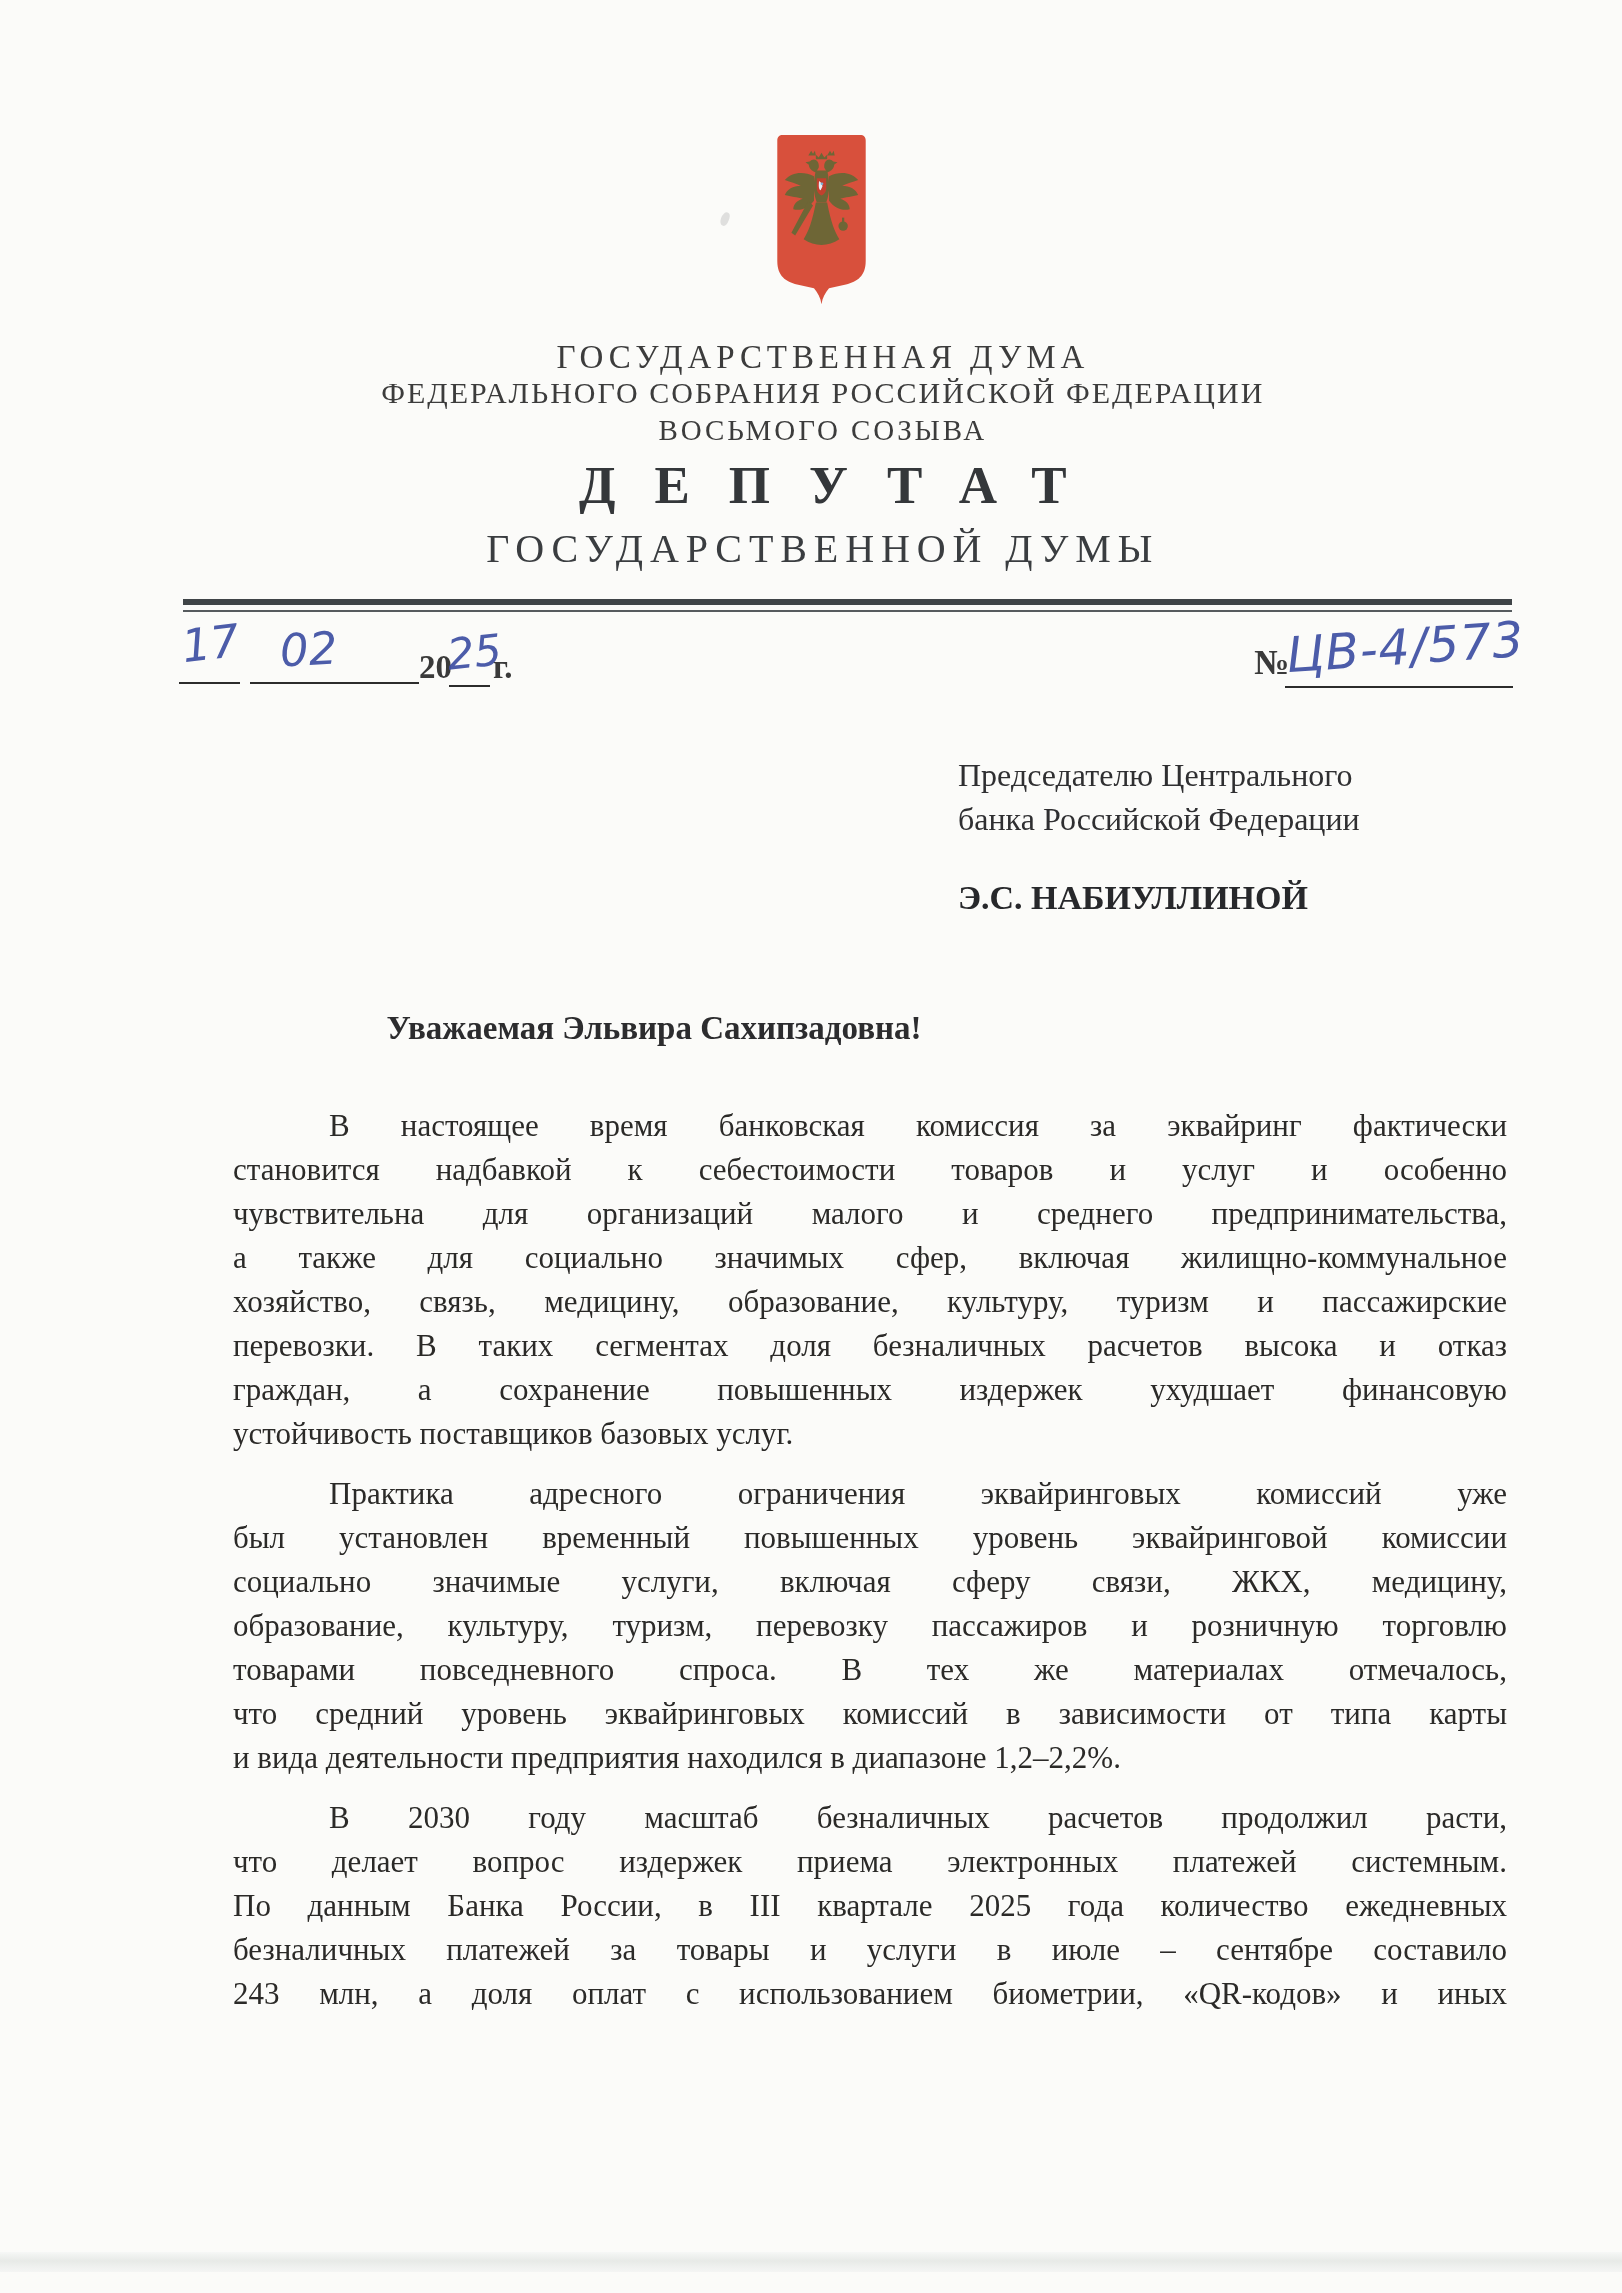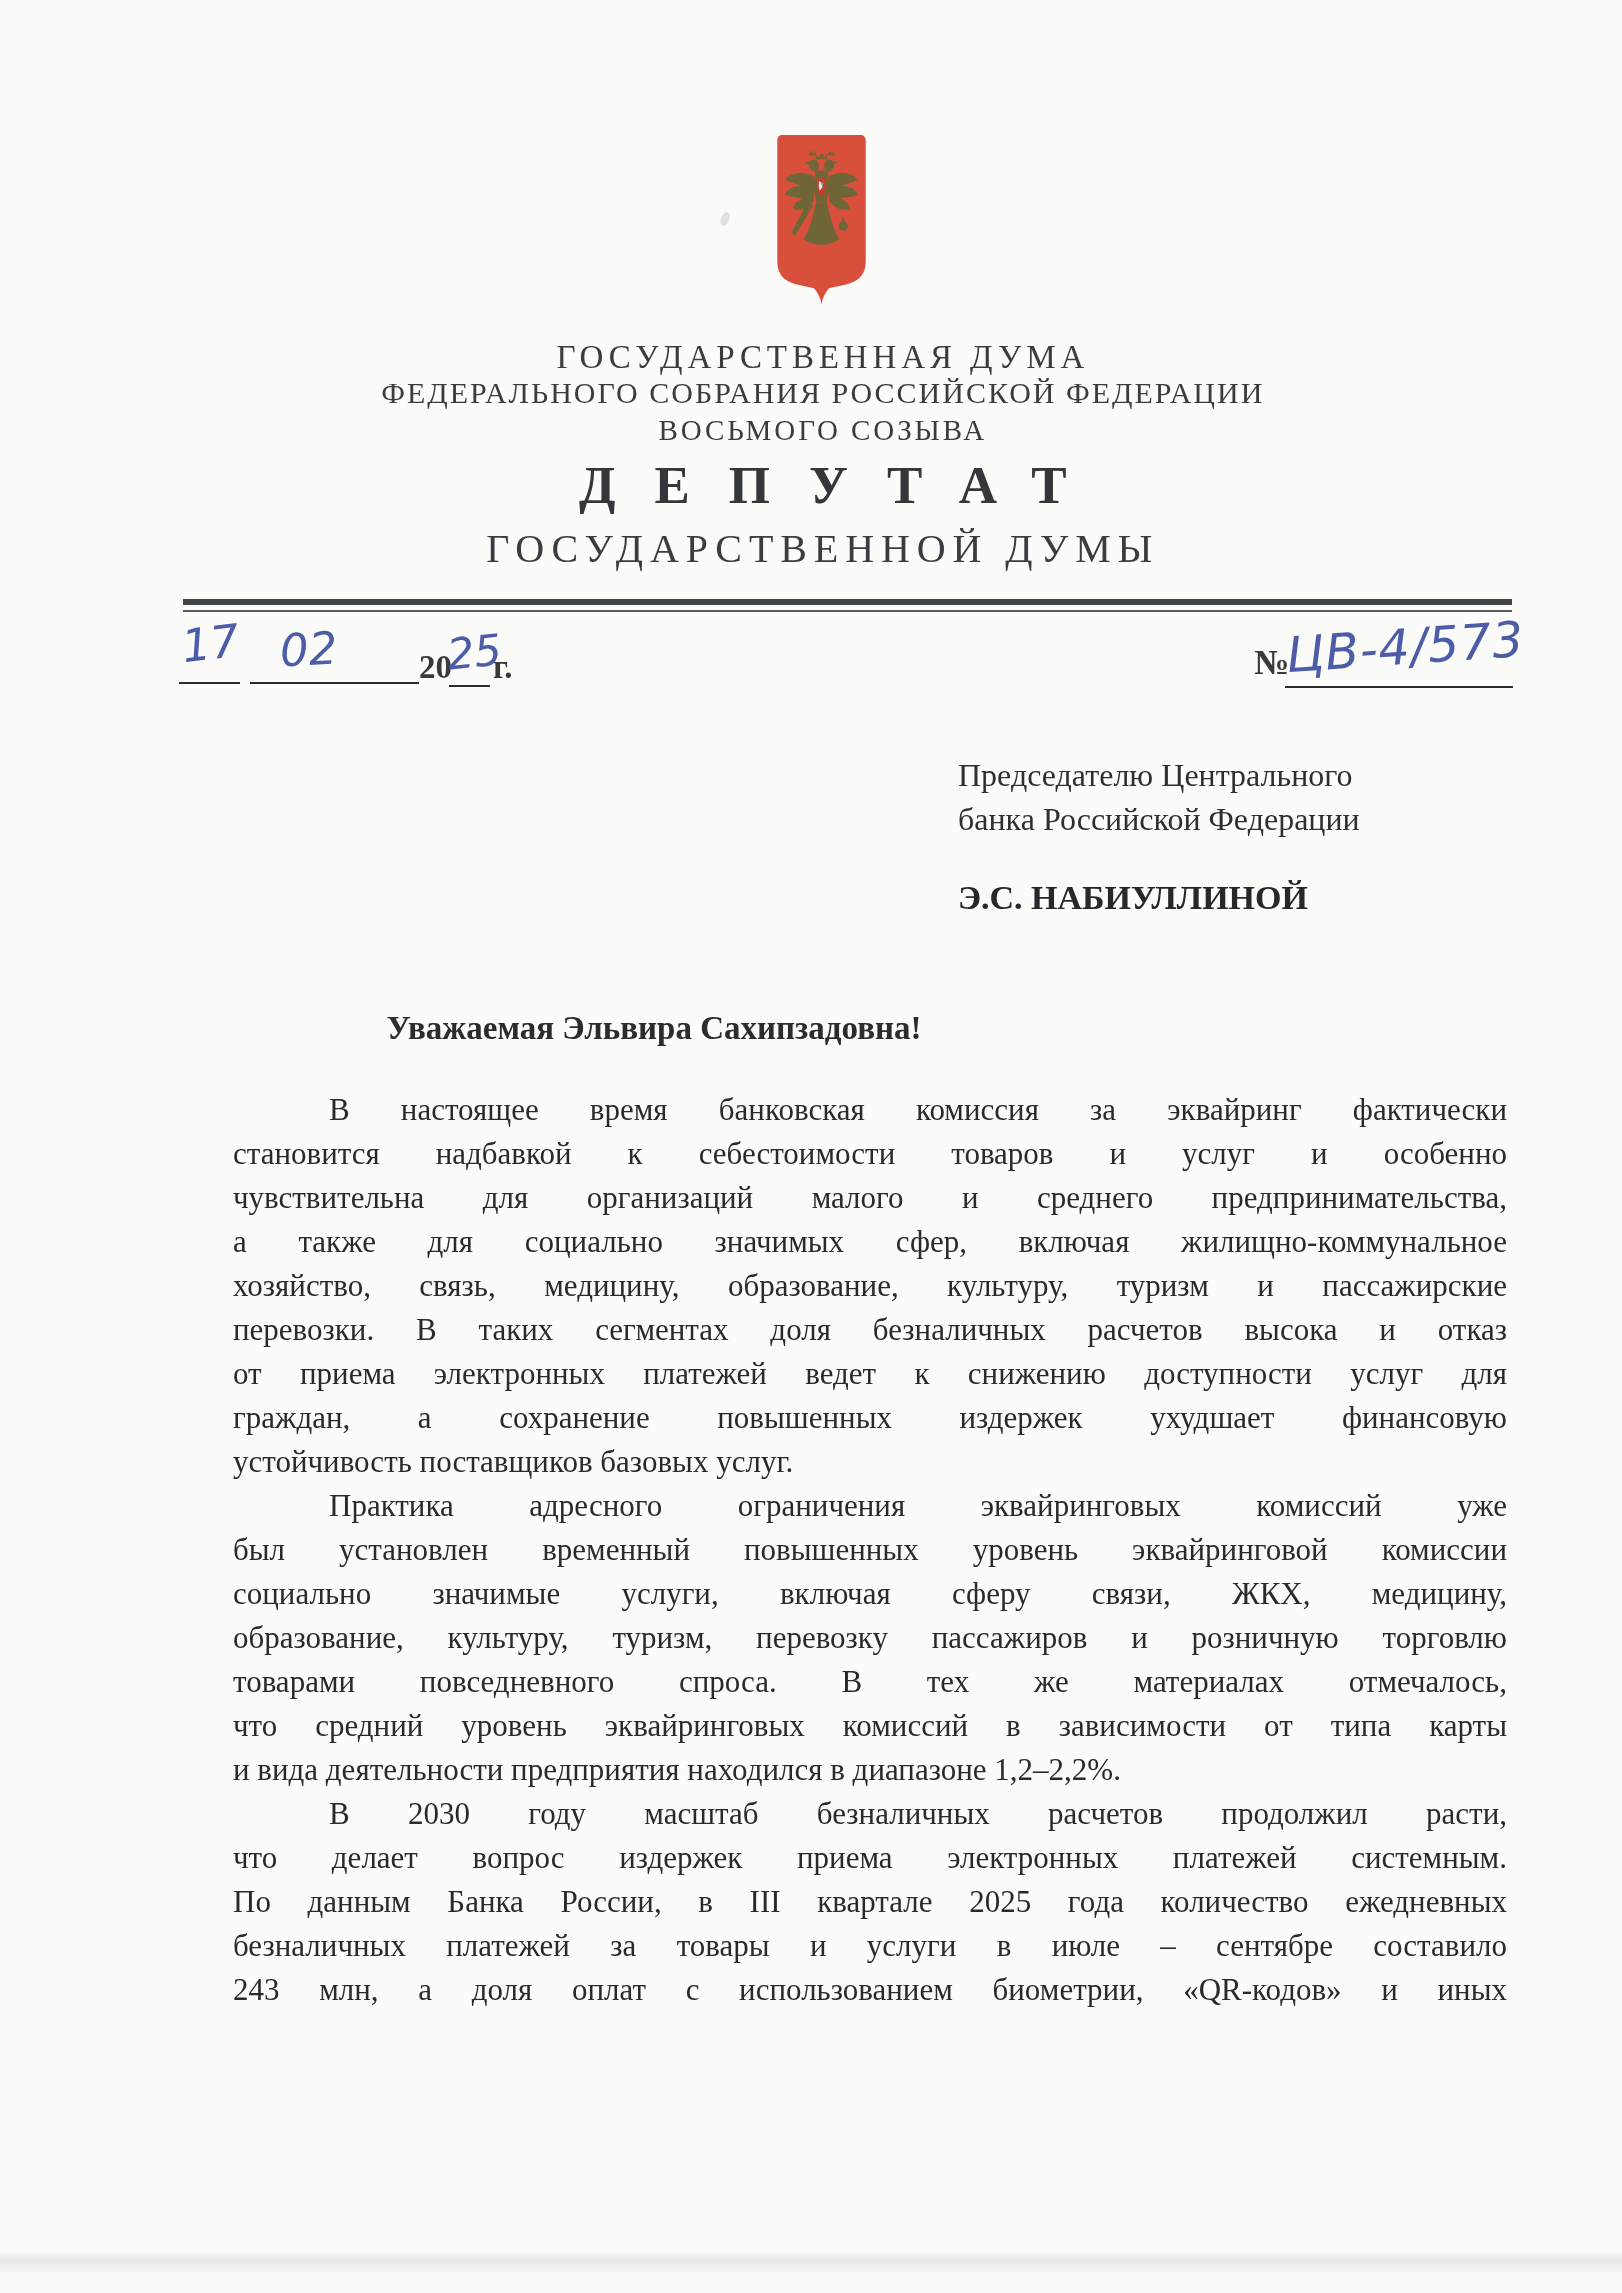--- a/index.html
+++ b/index.html
@@ -29,21 +29,21 @@
   .printed{color:#3a3a3a;font-weight:bold;}
   
   .addressee{left:958px; top:753px; width:549px; font-size:32px; line-height:44px; color:#2f2f31;}
   .addressee-name{left:958px; top:881px; font-size:34px; font-weight:700; color:#27282b;text-align:center;}
   
   .salutation{left:0; top:1012px; width:1308px; text-align:center; font-size:33px; font-weight:700; color:#2c2c2e;}
   
   .body-block{left:233px; top:1088px; width:1274px; font-size:31px; color:#2b2a28;}
   .bline{line-height:44px; text-align:justify; text-align-last:justify; white-space:normal;}
   .bline.lastline{text-align-last:left;}
-  .bline.firstline{padding-left:96px;}
+  .bline.firstline{padding-left:96px;margin-top:16px;}
   
   .scan-band{left:0; top:2252px; width:1622px; height:19.6px;
     background:linear-gradient(#f6f7f6, #e7eae7 45%, #eef0ee 70%, #f4f5f4);}
   .speck{left:721px; top:212px; width:7.8px; height:13.7px; border-radius:60% 40% 50% 50%;
     background:#c9c9c9; opacity:.55; transform:rotate(18deg);}
   svg .shield{fill:var(--shield);}
   svg .eagle{fill:var(--eagle);}
   svg .inner{fill:var(--inner-shield);}
 </style>
 </head>
@@ -111,21 +111,20 @@
 
   <div class="abs salutation">Уважаемая Эльвира Сахипзадовна!</div>
 
   <div class="abs body-block" id="letter-body">
       <div class="bline firstline">В настоящее время банковская комиссия за эквайринг фактически</div>
       <div class="bline">становится надбавкой к себестоимости товаров и услуг и особенно</div>
       <div class="bline">чувствительна для организаций малого и среднего предпринимательства,</div>
       <div class="bline">а также для социально значимых сфер, включая жилищно-коммунальное</div>
       <div class="bline">хозяйство, связь, медицину, образование, культуру, туризм и пассажирские</div>
       <div class="bline">перевозки. В таких сегментах доля безналичных расчетов высока и отказ</div>
-      <div class="bline">от приема электронных платежей ведет к снижению доступности услуг для</div>
       <div class="bline">граждан, а сохранение повышенных издержек ухудшает финансовую</div>
       <div class="bline lastline">устойчивость поставщиков базовых услуг.</div>
       <div class="bline firstline">Практика адресного ограничения эквайринговых комиссий уже</div>
       <div class="bline">был установлен временный повышенных уровень эквайринговой комиссии</div>
       <div class="bline">социально значимые услуги, включая сферу связи, ЖКХ, медицину,</div>
       <div class="bline">образование, культуру, туризм, перевозку пассажиров и розничную торговлю</div>
       <div class="bline">товарами повседневного спроса. В тех же материалах отмечалось,</div>
       <div class="bline">что средний уровень эквайринговых комиссий в зависимости от типа карты</div>
       <div class="bline lastline">и вида деятельности предприятия находился в диапазоне 1,2–2,2%.</div>
       <div class="bline firstline">В 2030 году масштаб безналичных расчетов продолжил расти,</div>

